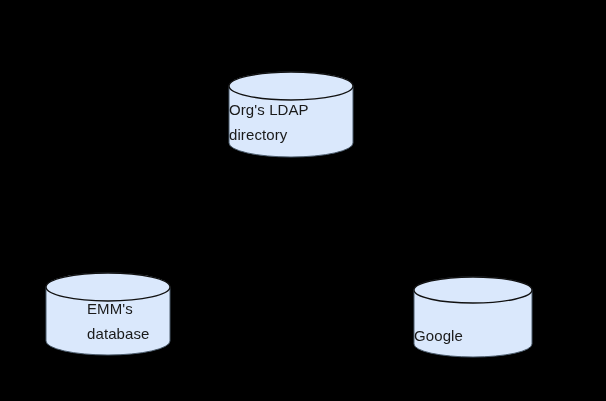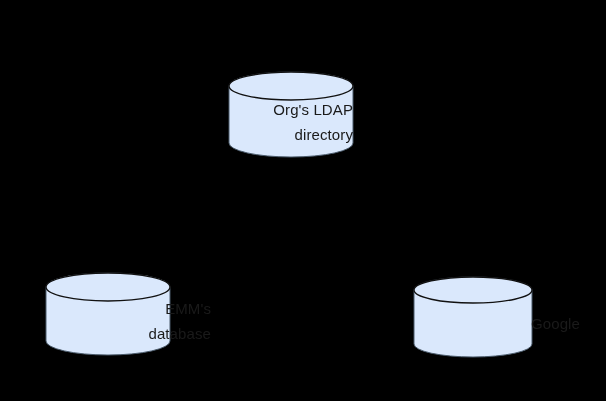--- a/index.html
+++ b/index.html
@@ -23,21 +23,21 @@
     position: absolute;
     left: 0;
     top: 0;
     display: block;
     overflow: visible;
   }
   .cyl-label {
     position: absolute;
     left: 0;
     width: 100%;
-    text-align: right;
+    text-align: left;
     color: #1a1a1a;
     font-size: 15px;
     line-height: 25px;
     letter-spacing: 0.1px;
     white-space: pre-line;
     pointer-events: none;
     -webkit-font-smoothing: antialiased;
   }
 </style>
 </head>
@@ -58,15 +58,15 @@
         <ellipse cx="62" cy="14" rx="62" ry="14" fill="#dae8fc" stroke="#111111" stroke-width="1.4"></ellipse>
       </svg>
       <div class="cyl-label" style="top: 23px; padding-left: 41px;">EMM's
 database</div>
     </div>
     <div class="cylinder" style="left: 414px; top: 277px; width: 118px; height: 80px;">
       <svg width="118" height="80" viewBox="0 0 118 80">
         <path d="M 0 13 L 0 67 A 59 13 0 0 0 118 67 L 118 13 A 59 13 0 0 0 0 13 Z" fill="#dae8fc" stroke="#4a5a6a" stroke-width="1"></path>
         <ellipse cx="59" cy="13" rx="59" ry="13" fill="#dae8fc" stroke="#111111" stroke-width="1.4"></ellipse>
       </svg>
-      <div class="cyl-label" style="top: 34px; padding-left: 48px;">Google</div>
+      <div class="cyl-label" style="top: 46px;">Google</div>
     </div>
   </div>
 
 </body></html>

